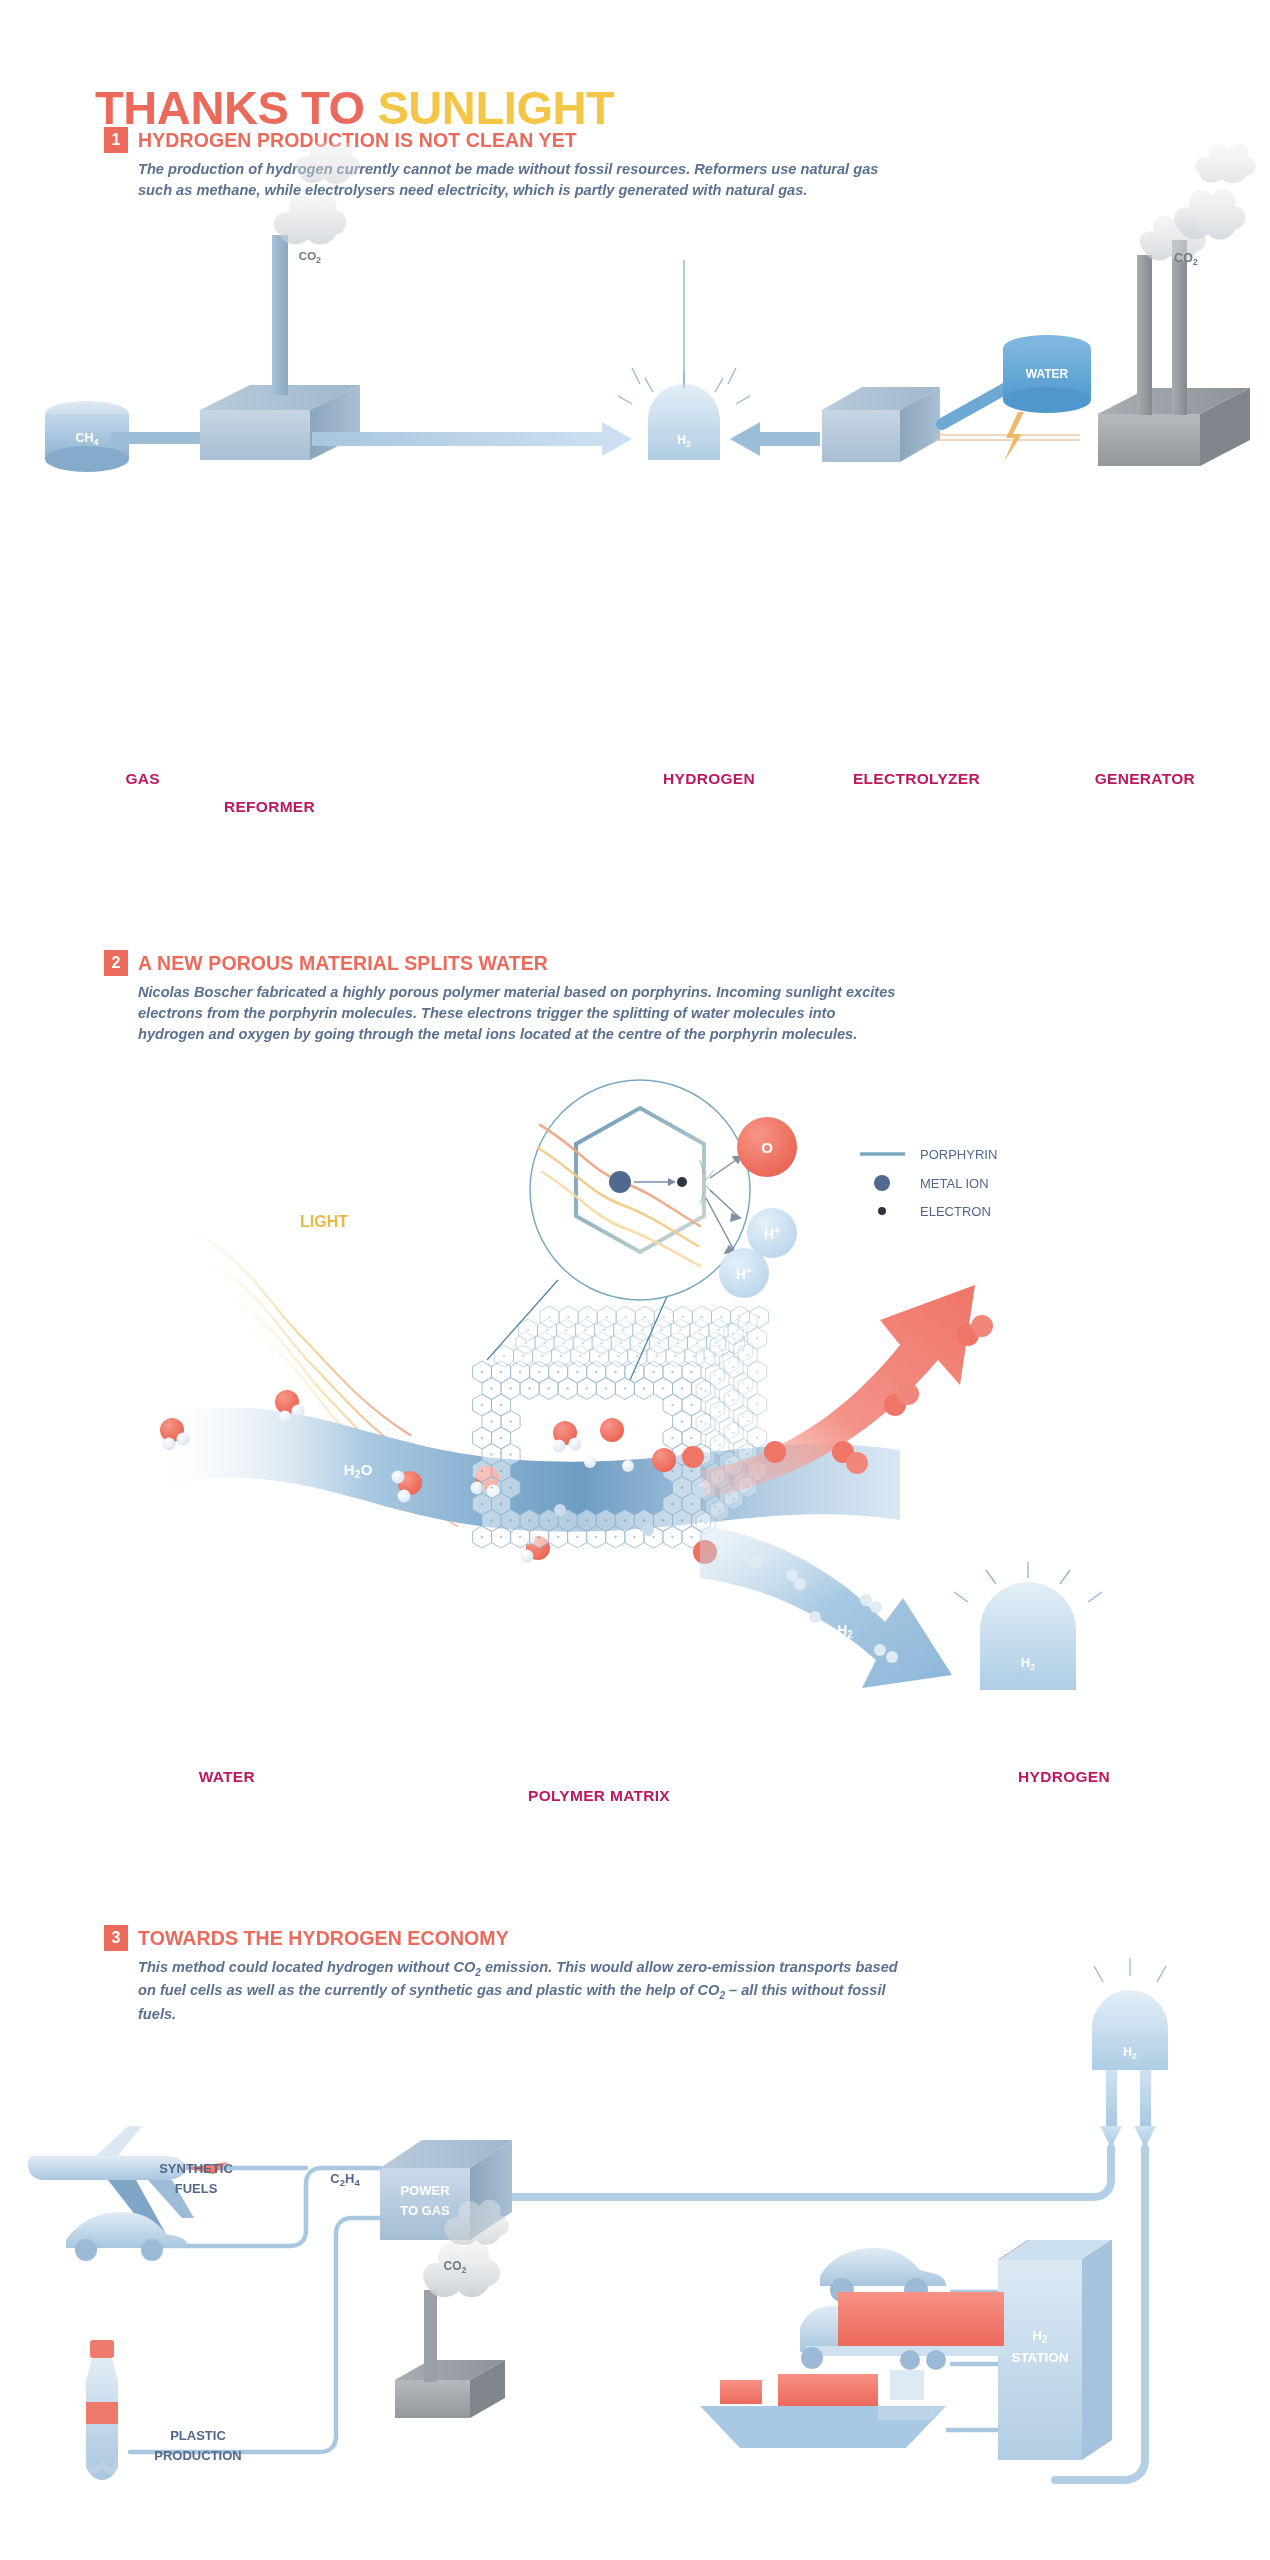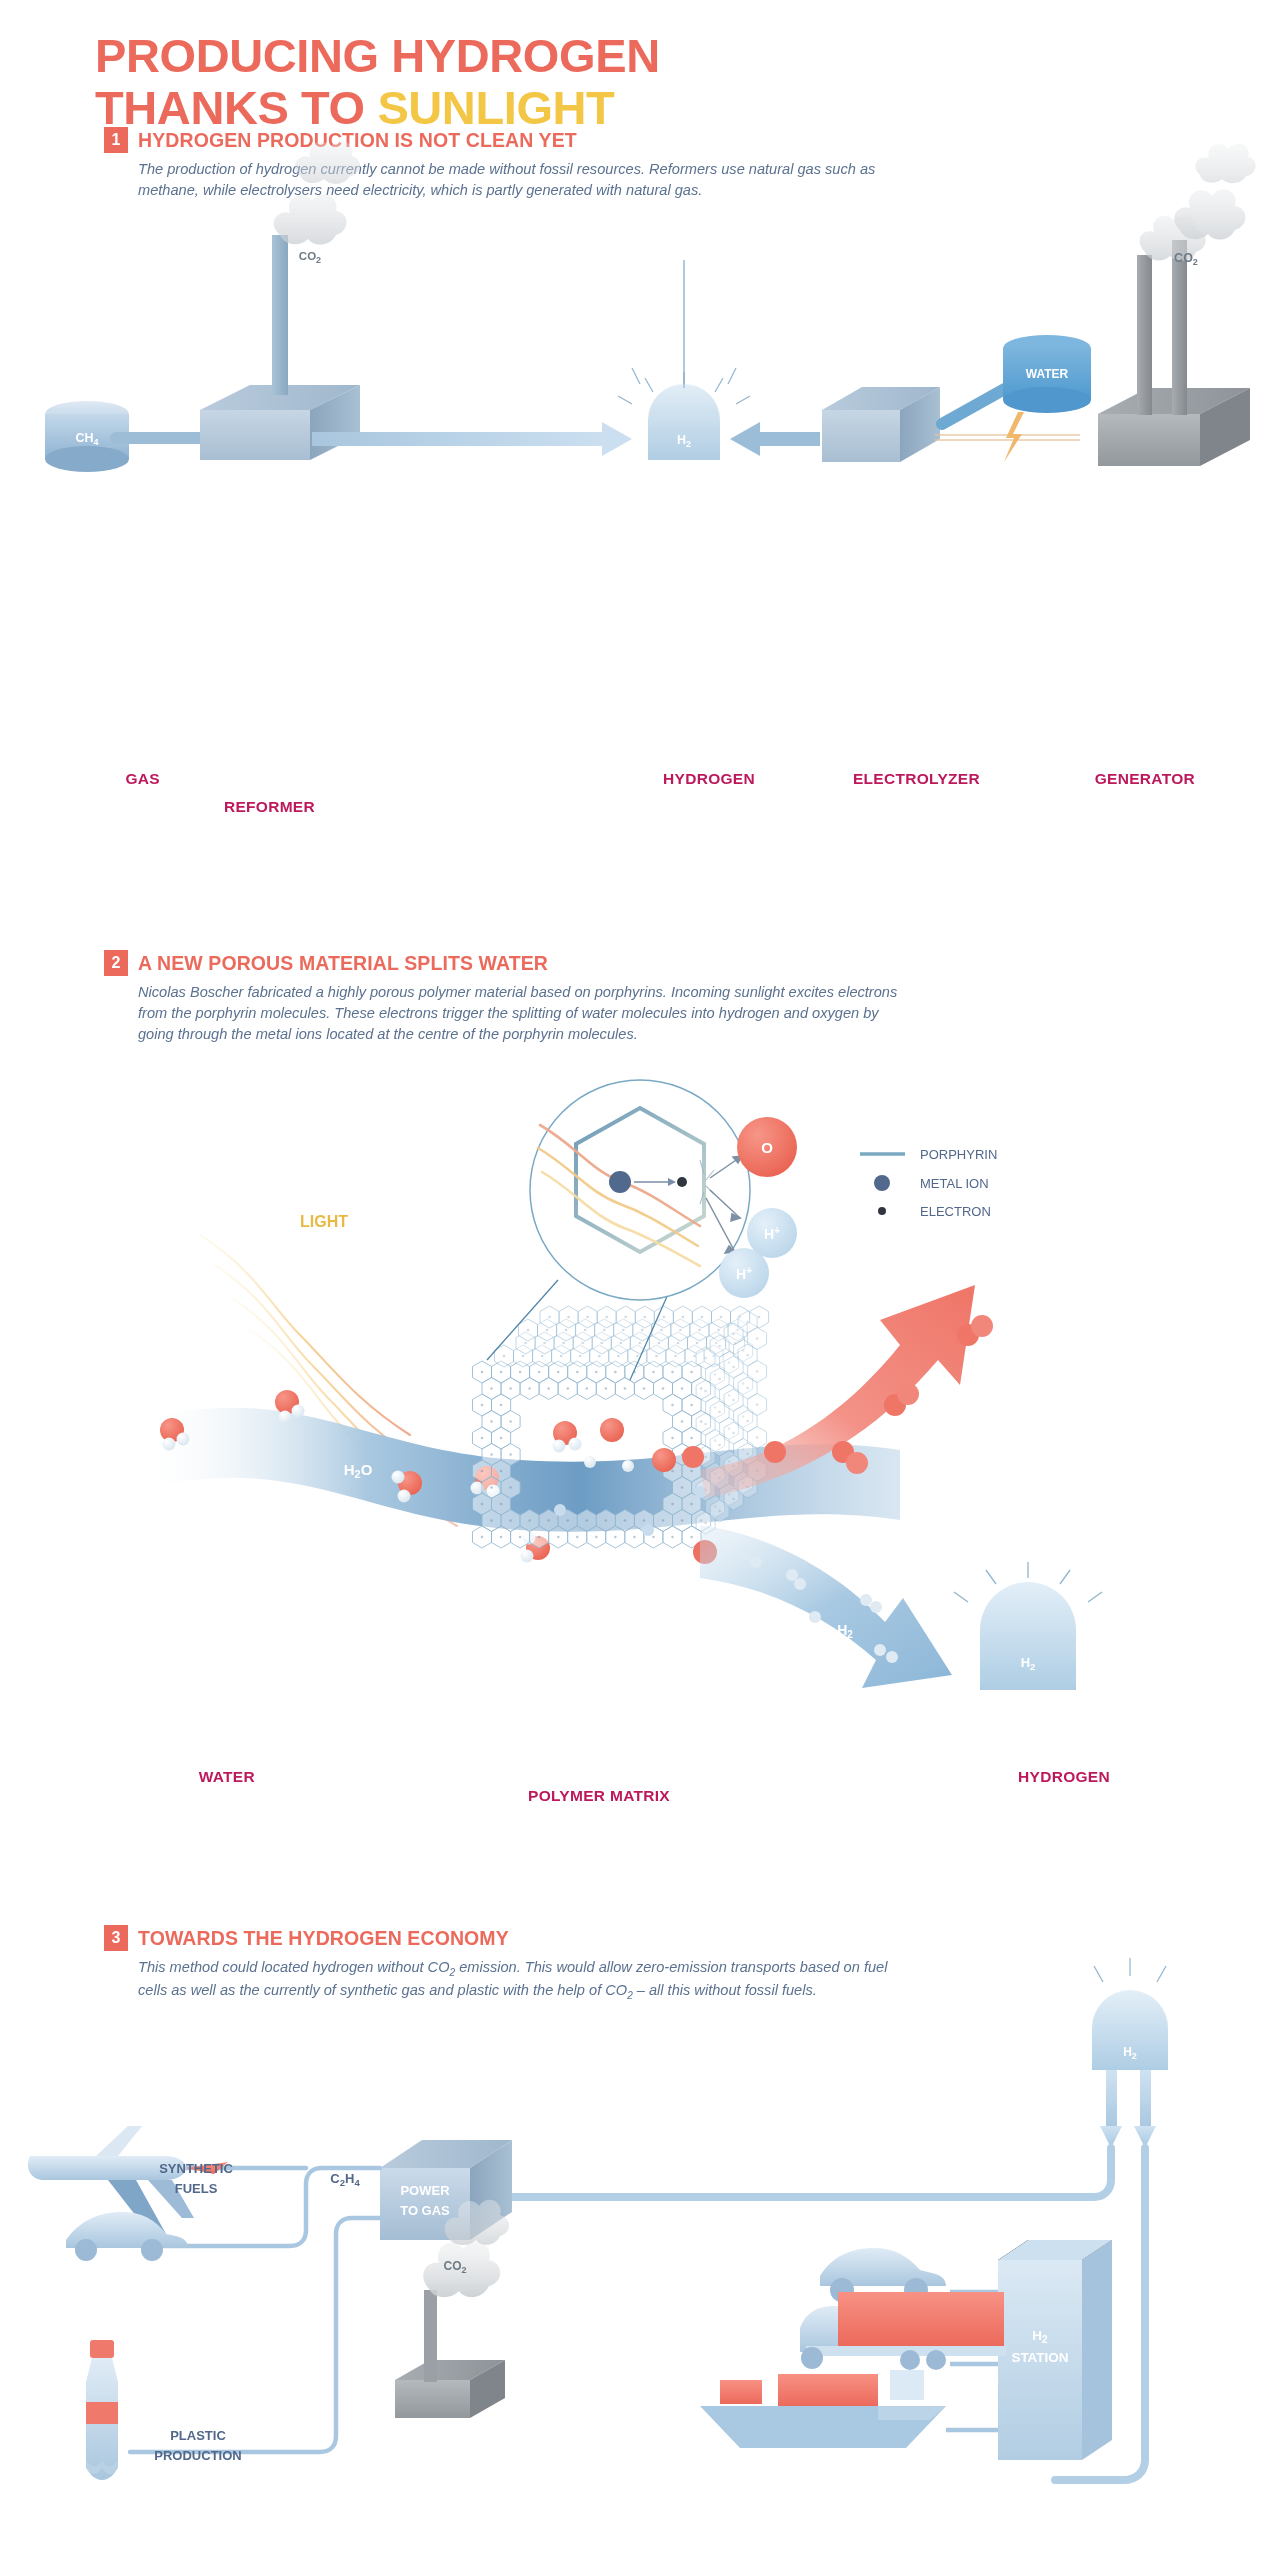--- a/index.html
+++ b/index.html
@@ -25,40 +25,40 @@
     font-size:16px;font-weight:bold;text-align:center;line-height:26px;
     vertical-align:top;margin-right:10px;
   }
   .sec-title{
     display:inline-block;color:#ec6a5c;font-weight:bold;font-size:19.5px;
     letter-spacing:0.1px;vertical-align:top;line-height:26px;
     text-transform:uppercase;
   }
   .sec-body{
     margin:6px 0 0 34px;width:760px;color:#5b7190;
-    font-size:14.6px;font-style:italic;font-weight:normal;line-height:1.45;
+    font-size:14.6px;font-style:italic;font-weight:bold;line-height:1.45;
   }
   .sec-body sub{font-size:10px;}
 
   
   .lbl{
     position:absolute;font-size:15.5px;color:#be185d;letter-spacing:.3px;
     text-align:right;text-transform:uppercase;font-weight:bold;
   }
   .tag{position:absolute;font-size:11.5px;font-weight:bold;color:#fff;text-align:center;}
   .tag.dark{color:#6c7a86;}
   svg{display:block;overflow:visible;}
 </style>
 </head>
 <body>
 
 <div class="page">
 
   <div class="title">
-    <span>PRODUCING HYDROGEN</span><br>
+    <br>
     <span>THANKS TO </span><span class="sun">SUNLIGHT</span>
   </div>
 
   <div class="sec-head" style="left:60px;top:127px;">
     <span class="badge">1</span><span class="sec-title">HYDROGEN PRODUCTION IS NOT CLEAN YET</span>
     <div class="sec-body">The production of hydrogen currently cannot be made without fossil resources. Reformers use natural gas such as methane, while electrolysers need electricity, which is partly generated with natural gas.</div>
   </div>
 
   <svg width="1270" height="420" viewBox="0 0 1270 420" style="position:absolute;left:0;top:390px;">
     <defs>

